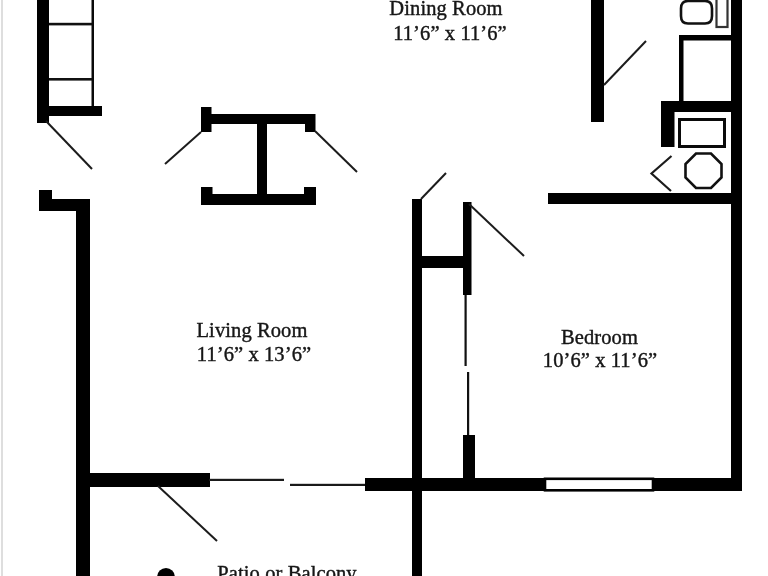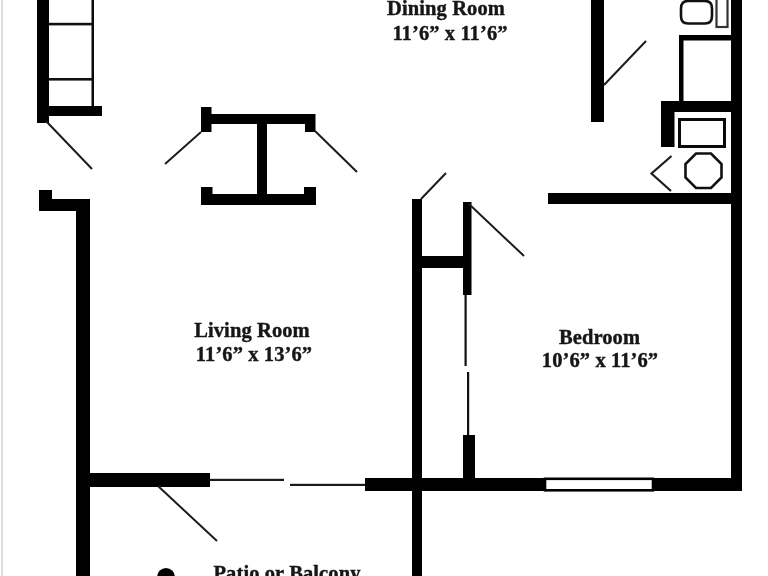--- a/index.html
+++ b/index.html
@@ -1,16 +1,16 @@
 <!DOCTYPE html>
 <html><head>
 <meta charset="utf-8">
 <style>
   html,body{margin:0;padding:0;background:#ffffff;}
-  .plan{width:768px;height:576px;position:relative;overflow:hidden;font-weight:bold;}
+  .plan{width:768px;height:576px;position:relative;overflow:hidden;}
   text{font-family:"Liberation Serif",serif;fill:#161616;}
 </style>
 </head>
 <body>
 <div class="plan">
 <svg width="768" height="576" viewBox="0 0 768 576" xmlns="http://www.w3.org/2000/svg">
 
   <rect x="0" y="0" width="768" height="576" fill="#ffffff"></rect>
 
   <rect x="1.2" y="0" width="1.6" height="576" fill="#d6d6d6"></rect>

